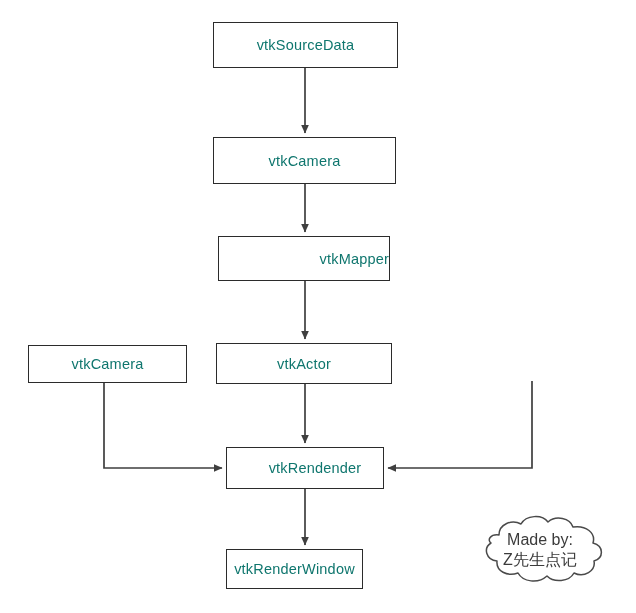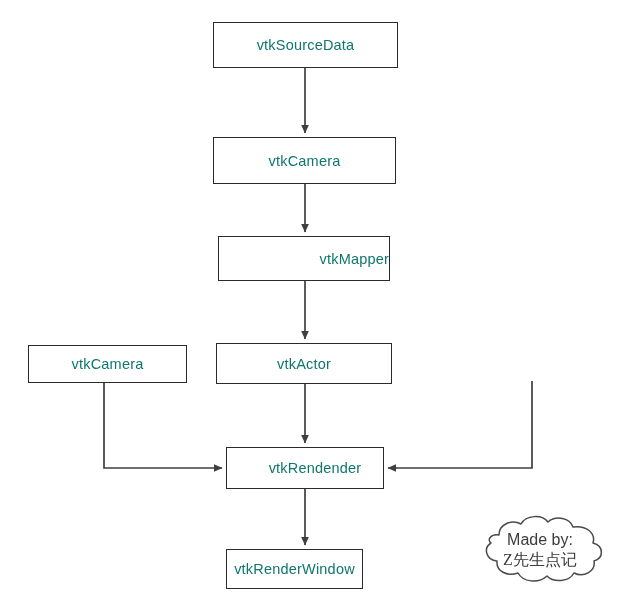--- a/index.html
+++ b/index.html
@@ -58,21 +58,21 @@
     pointer-events: none;
   }
   .cloud-line {
     font-size: 16px;
     color: #3b3b3b;
     line-height: 1.25;
     white-space: nowrap;
     font-family: "Liberation Sans", "DejaVu Sans", sans-serif;
   }
   .cloud-line.cn {
-    font-family: Liberation Serif, serif;
+    font-family: Liberation Sans, sans-serif;
   }
 </style>
 </head>
 <body>
 
 <div id="diagram-root">
 
   <svg class="canvas" viewBox="0 0 636 613">
     <defs>
       <marker id="arrowhead" markerWidth="9" markerHeight="8" refX="8.4" refY="4" orient="auto" markerUnits="userSpaceOnUse">

